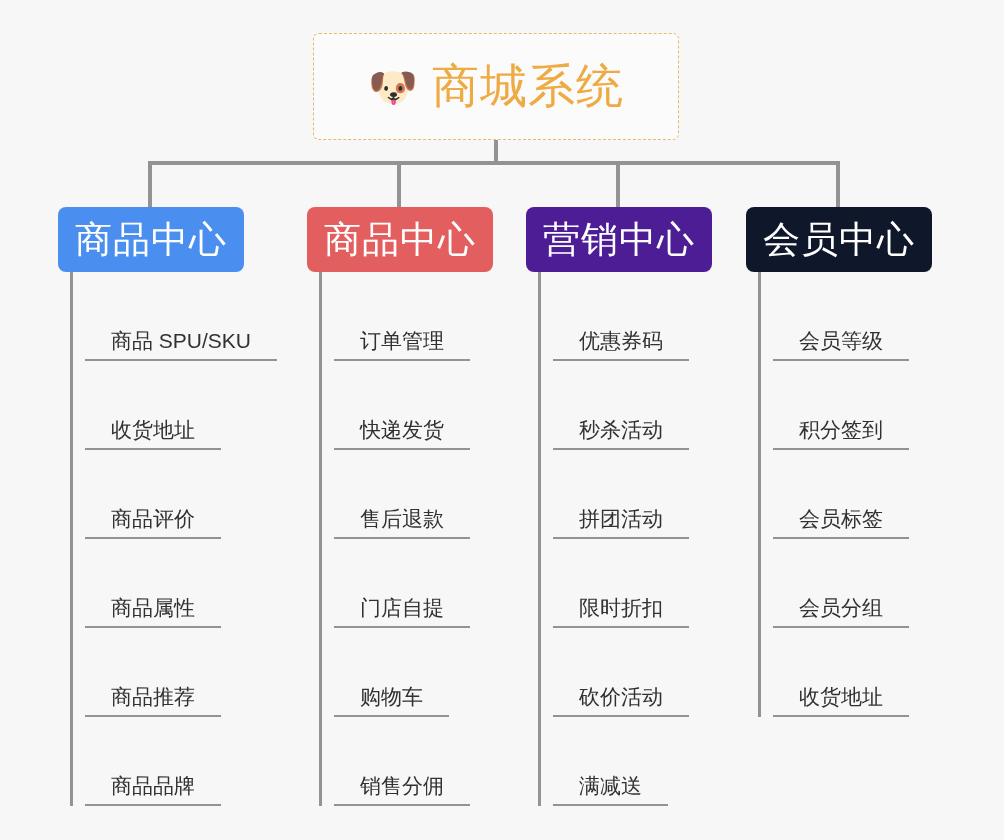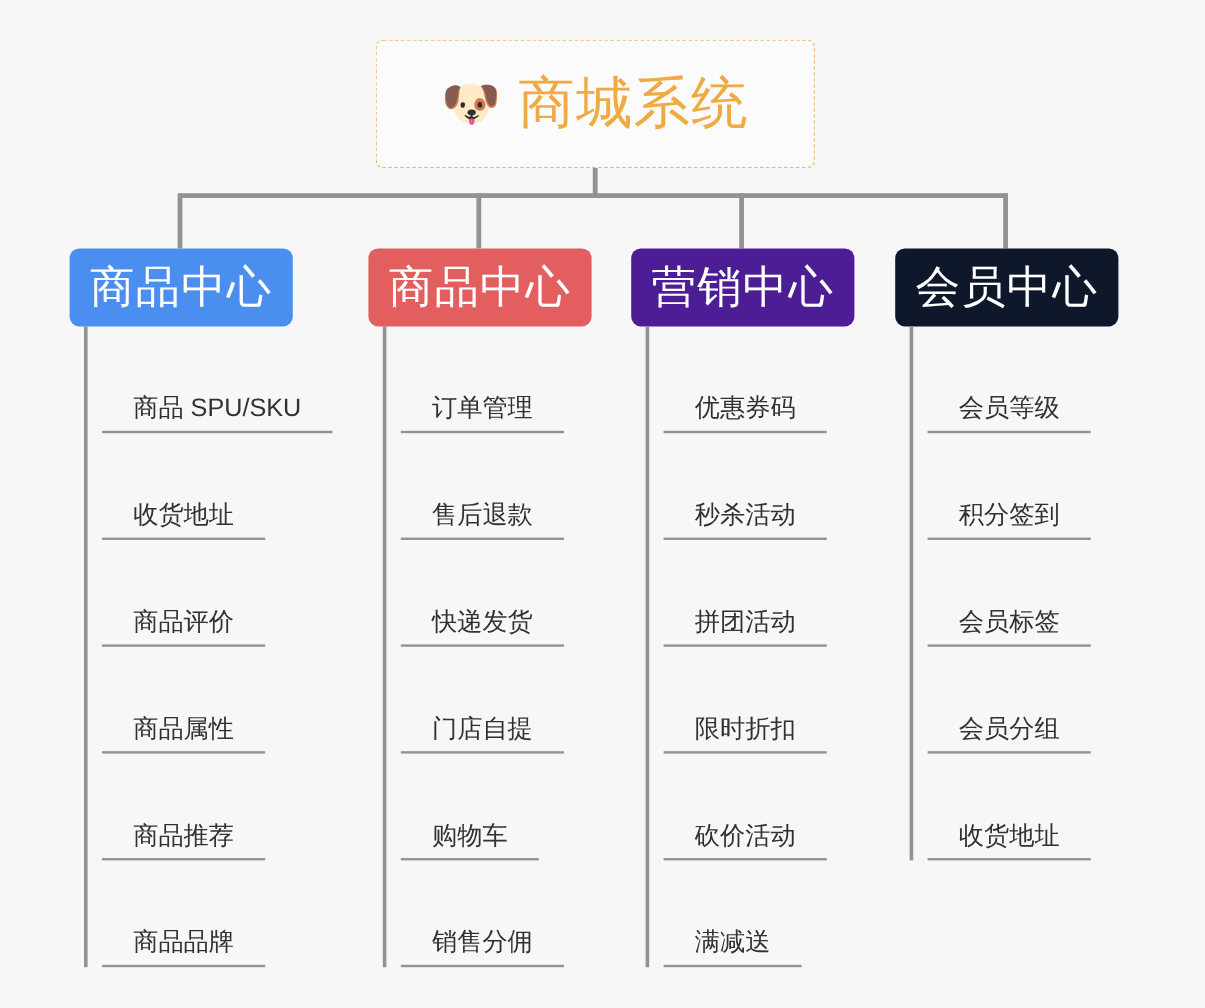--- a/index.html
+++ b/index.html
@@ -165,24 +165,24 @@
       </div>
       <div class="column" style="left: 307px;">
         <div class="cat-header" style="background: rgb(227, 95, 95);">
           <span>商品中心</span>
         </div>
         <div class="leaf-list" style="border-left-color: rgb(147, 147, 147);">
           <div class="leaf-item">
             <span class="leaf-label" style="border-bottom-color: rgb(147, 147, 147);">订单管理</span>
           </div>
           <div class="leaf-item">
+            <span class="leaf-label" style="border-bottom-color: rgb(147, 147, 147);">快递发货</span>
+          </div>
+          <div class="leaf-item">
             <span class="leaf-label" style="border-bottom-color: rgb(147, 147, 147);">售后退款</span>
-          </div>
-          <div class="leaf-item">
-            <span class="leaf-label" style="border-bottom-color: rgb(147, 147, 147);">快递发货</span>
           </div>
           <div class="leaf-item">
             <span class="leaf-label" style="border-bottom-color: rgb(147, 147, 147);">门店自提</span>
           </div>
           <div class="leaf-item">
             <span class="leaf-label" style="border-bottom-color: rgb(147, 147, 147);">购物车</span>
           </div>
           <div class="leaf-item">
             <span class="leaf-label" style="border-bottom-color: rgb(147, 147, 147);">销售分佣</span>
           </div>

